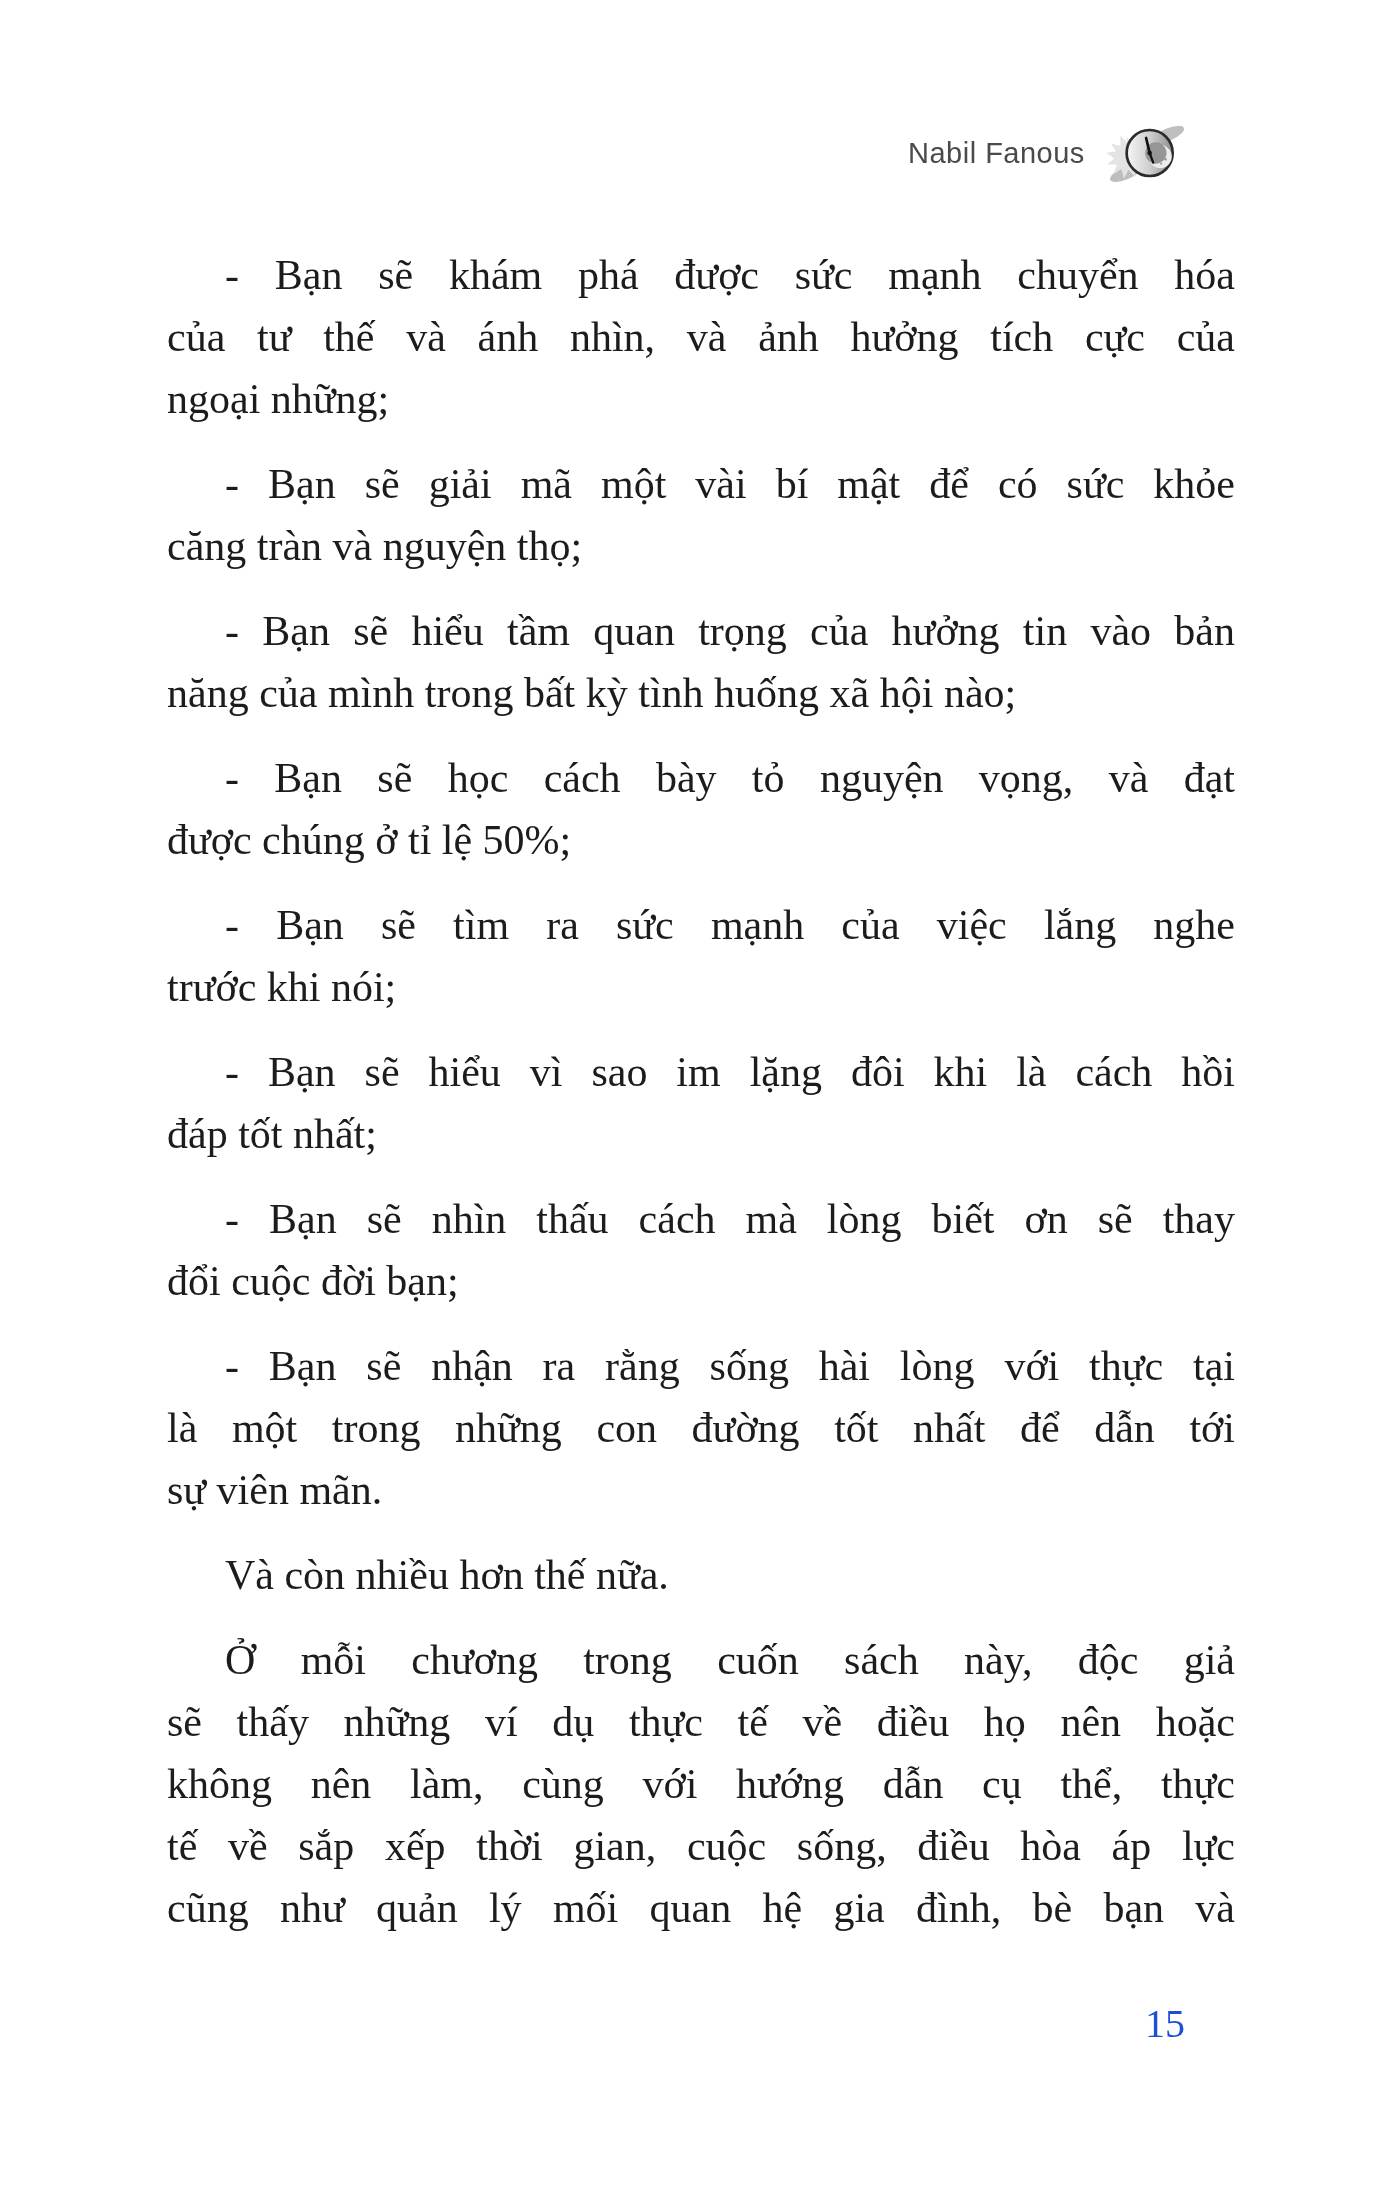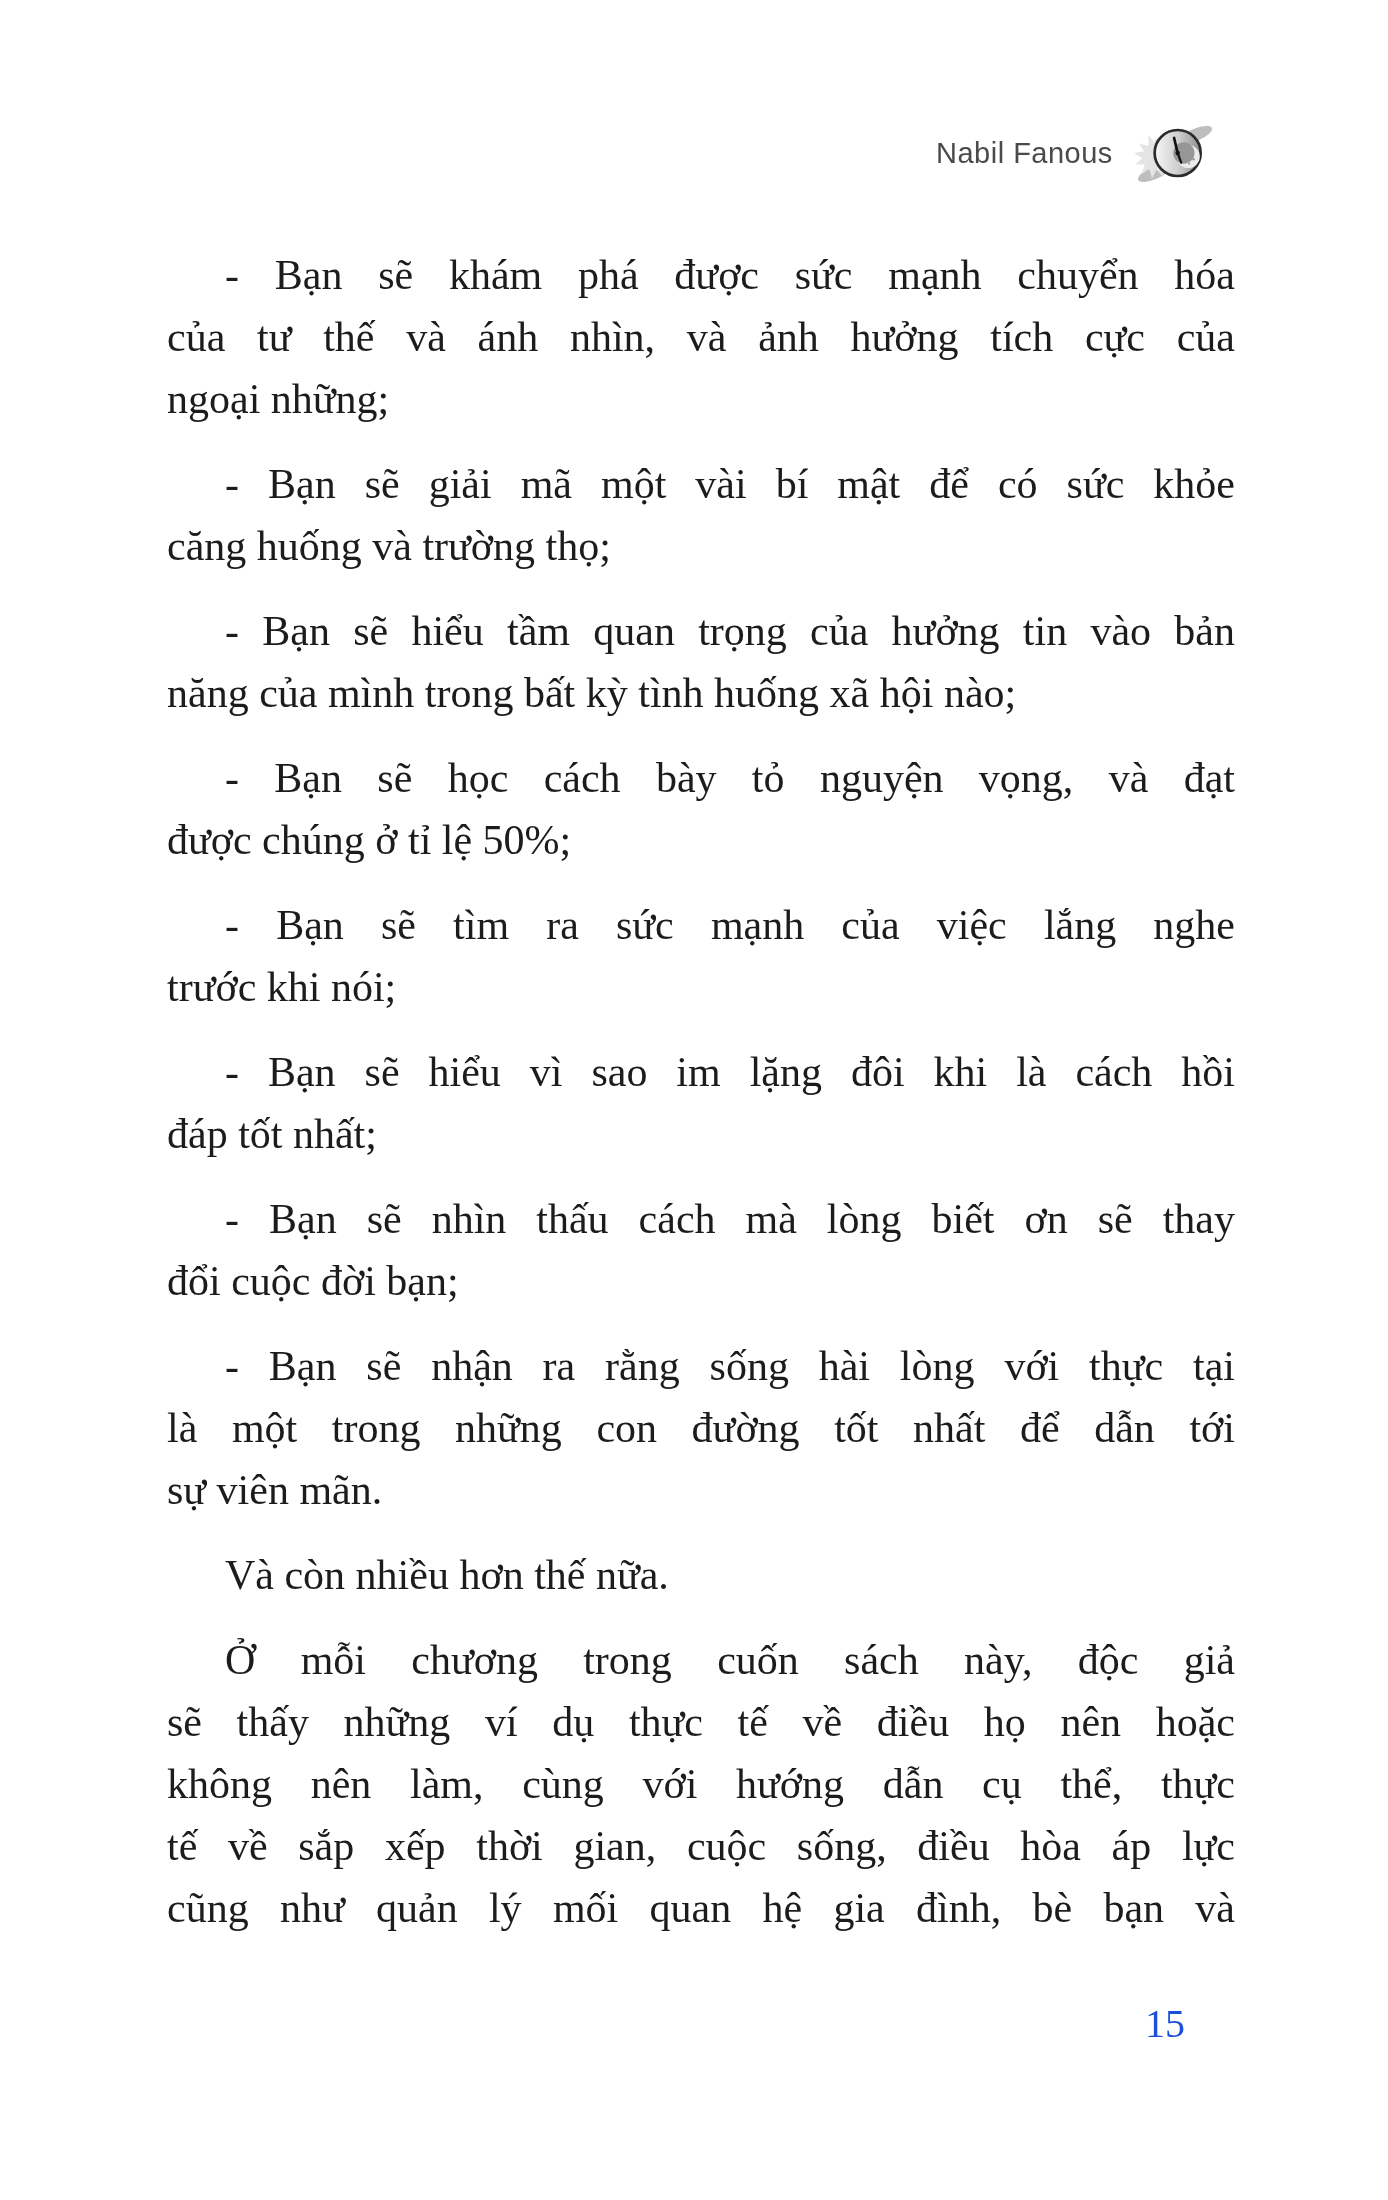--- a/index.html
+++ b/index.html
@@ -20,21 +20,20 @@
     background: #ffffff;
   }
   
   .header {
     position: absolute;
     left: 908px;
     top: 122px;
     display: flex;
     align-items: center;
     gap: 16px;
-    margin-left: 28px;
   }
   .author {
     font-family: "Liberation Sans", sans-serif;
     font-size: 29px;
     color: #4a4a4a;
     letter-spacing: 0.5px;
     white-space: nowrap;
   }
   .logo {
     width: 92px;
@@ -116,21 +115,21 @@
   <main class="content">
 
     <div class="paragraph">
       <div class="line j indent">- Bạn sẽ khám phá được sức mạnh chuyển hóa</div>
       <div class="line j">của tư thế và ánh nhìn, và ảnh hưởng tích cực của</div>
       <div class="line">ngoại những;</div>
     </div>
 
     <div class="paragraph">
       <div class="line j indent">- Bạn sẽ giải mã một vài bí mật để có sức khỏe</div>
-      <div class="line">căng huống và trường thọ;</div>
+      <div class="line">căng tràn và nguyện thọ;</div>
     </div>
 
     <div class="paragraph">
       <div class="line j indent">- Bạn sẽ hiểu tầm quan trọng của hưởng tin vào bản</div>
       <div class="line">năng của mình trong bất kỳ tình huống xã hội nào;</div>
     </div>
 
     <div class="paragraph">
       <div class="line j indent">- Bạn sẽ học cách bày tỏ nguyện vọng, và đạt</div>
       <div class="line">được chúng ở tỉ lệ 50%;</div>

